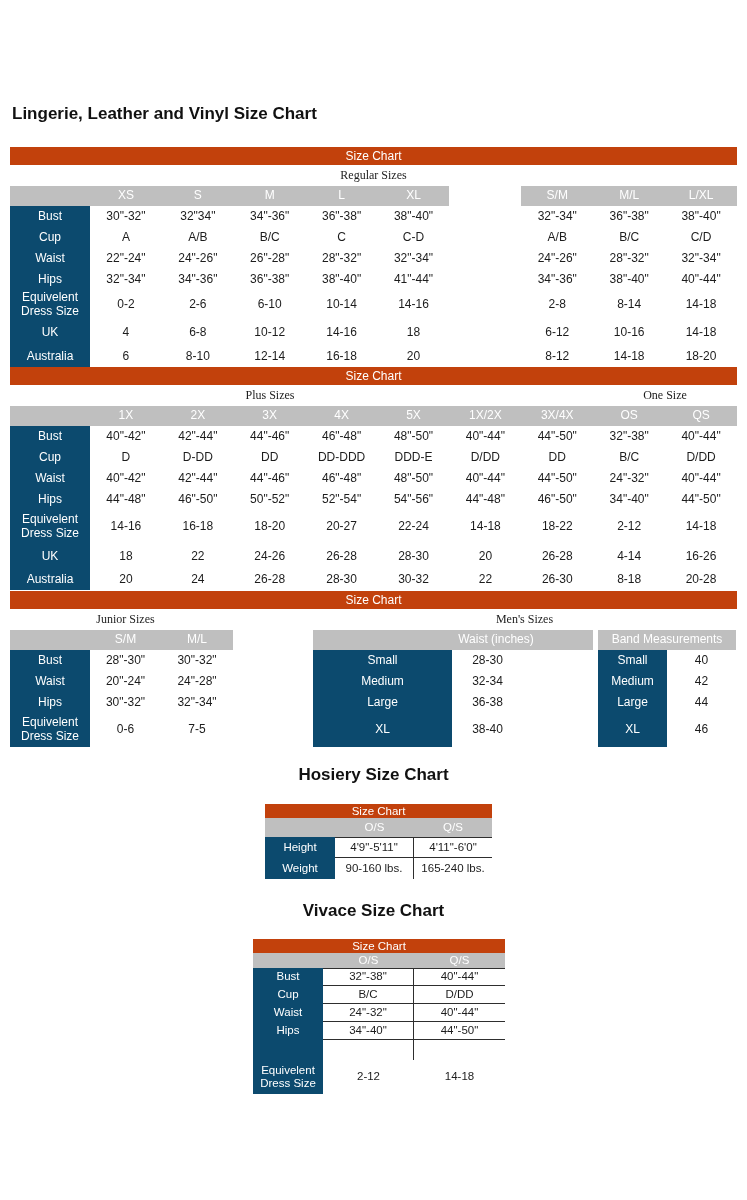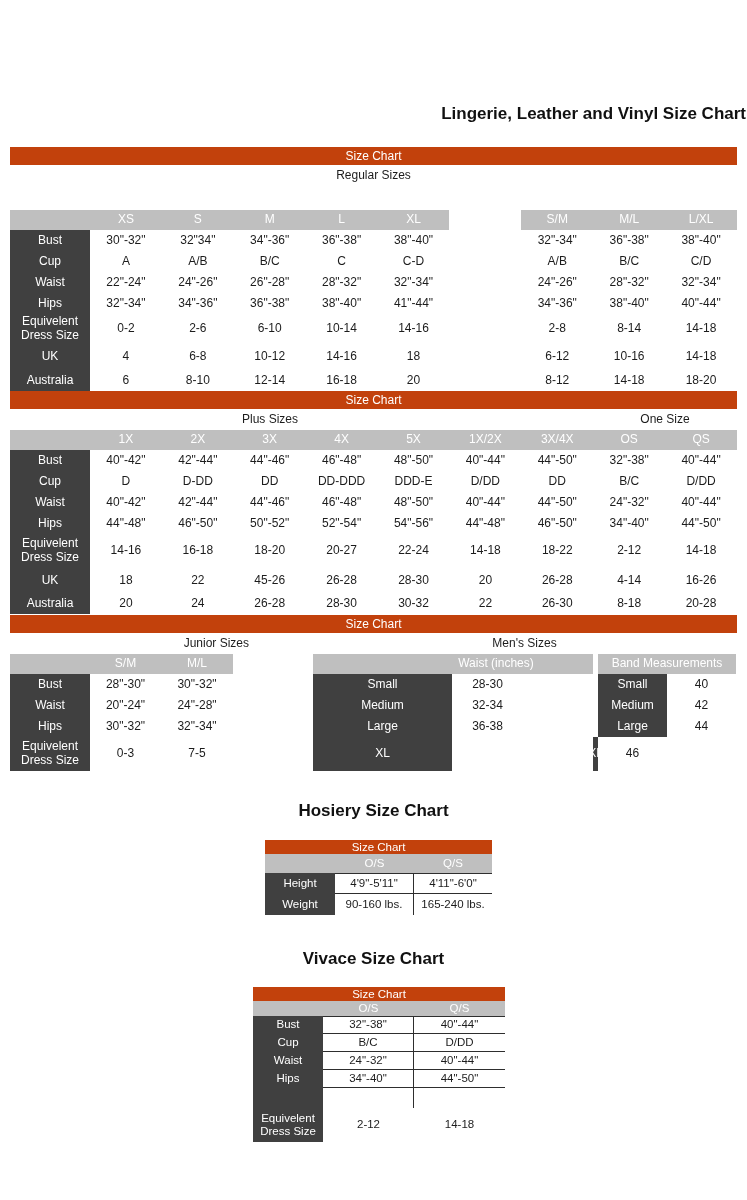--- a/index.html
+++ b/index.html
@@ -1,54 +1,54 @@
 <!DOCTYPE html>
 <html><head>
 <meta charset="utf-8">
 <style>
   html,body{margin:0;padding:0;}
   body{
     width:747px;height:1200px;overflow:hidden;background:#ffffff;
     font-family:"Liberation Sans", sans-serif;color:#1c1c1c;
   }
   .page-title{
-    margin:0;padding:104px 1px 0;text-align:right;
+    margin:0;padding:104px 12px 0;text-align:left;
     font-size:17px;font-weight:bold;color:#111;
   }
   .sect{margin:0 10px;}
   .sect.first{margin-top:23px;}
   .bar{
     height:18px;line-height:18px;background:#c2410c;color:#ffffff;
     font-size:12px;text-align:center;
   }
   .bar.sm{height:14px;line-height:14px;font-size:11.5px;}
-  .subhead{position:relative;height:21px;line-height:21px;text-align:center;font-size:12px;}
+  .subhead{position:relative;height:21px;line-height:21px;text-align:center;font-size:12px;font-family:Liberation Serif, serif;}
   .subhead .pos{position:absolute;top:0;height:32px;line-height:21px;text-align:center;}
 
   .grid{display:grid;font-size:12px;}
   .grid > div{display:flex;align-items:center;justify-content:center;text-align:center;line-height:1.15;}
   .h{background:#bfbfbf;color:#ffffff;}
-  .lab{background:#404040;color:#ffffff;}
+  .lab{background:#0c4a6e;color:#ffffff;}
   .d{color:#1c1c1c;background:#ffffff;}
   .sp{background:#ffffff;}
   .gap{background:#ffffff;}
 
   #regular-grid,#plus-grid{grid-template-columns:80px repeat(9,1fr);}
-  #regular-grid{grid-template-rows:20px 21px 21px 21px 21px 30px 26px 21px;margin-top:24px;}
+  #regular-grid{grid-template-rows:20px 21px 21px 21px 21px 30px 26px 21px;}
   #plus-grid{grid-template-rows:20px 21px 21px 21px 21px 34px 26px 20px;}
 
   .dualrow{position:relative;height:117px;}
   #junior-grid{position:absolute;left:0;top:0;width:223px;
     grid-template-columns:80px 71px 72px;grid-template-rows:20px 21px 21px 21px 34px;}
   #mens-grid{position:absolute;left:303px;top:0;width:423px;
     grid-template-columns:139px 141px 5px 69px 69px;grid-template-rows:20px 21px 21px 21px 34px;}
   #mens-grid .hw{padding-left:86px;}
   #mens-grid .dw{padding-right:70px;}
 
-  .small-title{margin:12px;text-align:center;font-size:17px;font-weight:bold;color:#111;}
+  .small-title{margin:0;text-align:center;font-size:17px;font-weight:bold;color:#111;}
   #hosiery-title{padding-top:18px;}
   #vivace-title{padding-top:22px;}
 
   .mini{width:227px;margin:19px 0 0 265px;}
   #hosiery-grid{grid-template-columns:70px 79px 78px;grid-template-rows:19px 21px 21px;font-size:11.5px;}
   .mini2{width:252px;margin:18px 0 0 253px;}
   #vivace-grid{grid-template-columns:70px 91px 91px;grid-template-rows:15px 18px 18px 18px 18px 20px 34px;font-size:11.5px;}
   .bt{border-top:1px solid #2e2e2e;}
   .bb{border-bottom:1px solid #2e2e2e;}
   .vr{border-right:1px solid #2e2e2e;}
@@ -208,21 +208,21 @@
       <div class="d">18-20</div>
       <div class="d">20-27</div>
       <div class="d">22-24</div>
       <div class="d">14-18</div>
       <div class="d">18-22</div>
       <div class="d">2-12</div>
       <div class="d">14-18</div>
       <div class="lab">UK</div>
       <div class="d">18</div>
       <div class="d">22</div>
-      <div class="d">45-26</div>
+      <div class="d">24-26</div>
       <div class="d">26-28</div>
       <div class="d">28-30</div>
       <div class="d">20</div>
       <div class="d">26-28</div>
       <div class="d">4-14</div>
       <div class="d">16-26</div>
       <div class="lab">Australia</div>
       <div class="d">20</div>
       <div class="d">24</div>
       <div class="d">26-28</div>
@@ -231,39 +231,39 @@
       <div class="d">22</div>
       <div class="d">26-30</div>
       <div class="d">8-18</div>
       <div class="d">20-28</div>
     </div>
 </section>
 
 <section class="sect" style="margin-top:1px;">
   <div class="bar">Size Chart</div>
   <div class="subhead">
-    <span class="pos" style="left:16px;width:223px;text-align:right;">Junior Sizes</span>
+    <span class="pos" style="left:4px;width:223px;">Junior Sizes</span>
     <span class="pos" style="left:303px;width:423px;">Men's Sizes</span>
   </div>
   <div class="dualrow">
     <div class="grid" id="junior-grid">
         <div class="h"></div>
         <div class="h">S/M</div>
         <div class="h">M/L</div>
         <div class="lab">Bust</div>
         <div class="d">28"-30"</div>
         <div class="d">30"-32"</div>
         <div class="lab">Waist</div>
         <div class="d">20"-24"</div>
         <div class="d">24"-28"</div>
         <div class="lab">Hips</div>
         <div class="d">30"-32"</div>
         <div class="d">32"-34"</div>
         <div class="lab">Equivelent Dress Size</div>
-        <div class="d">0-3</div>
+        <div class="d">0-6</div>
         <div class="d">7-5</div>
       </div>
     <div class="grid" id="mens-grid">
         <div class="h hw" style="grid-column: 1 / span 2;">Waist (inches)</div>
         <div class="gap"></div>
         <div class="h" style="grid-column: 4 / span 2;">Band Measurements</div>
         <div class="lab">Small</div>
         <div class="d dw">28-30</div>
         <div class="gap"></div>
         <div class="lab">Small</div>
@@ -272,20 +272,21 @@
         <div class="d dw">32-34</div>
         <div class="gap"></div>
         <div class="lab">Medium</div>
         <div class="d">42</div>
         <div class="lab">Large</div>
         <div class="d dw">36-38</div>
         <div class="gap"></div>
         <div class="lab">Large</div>
         <div class="d">44</div>
         <div class="lab">XL</div>
+        <div class="d dw">38-40</div>
         <div class="gap"></div>
         <div class="lab">XL</div>
         <div class="d">46</div>
       </div>
   </div>
 </section>
 
 <h2 class="small-title" id="hosiery-title">Hosiery Size Chart</h2>
 <div class="mini">
   <div class="bar sm">Size Chart</div>

